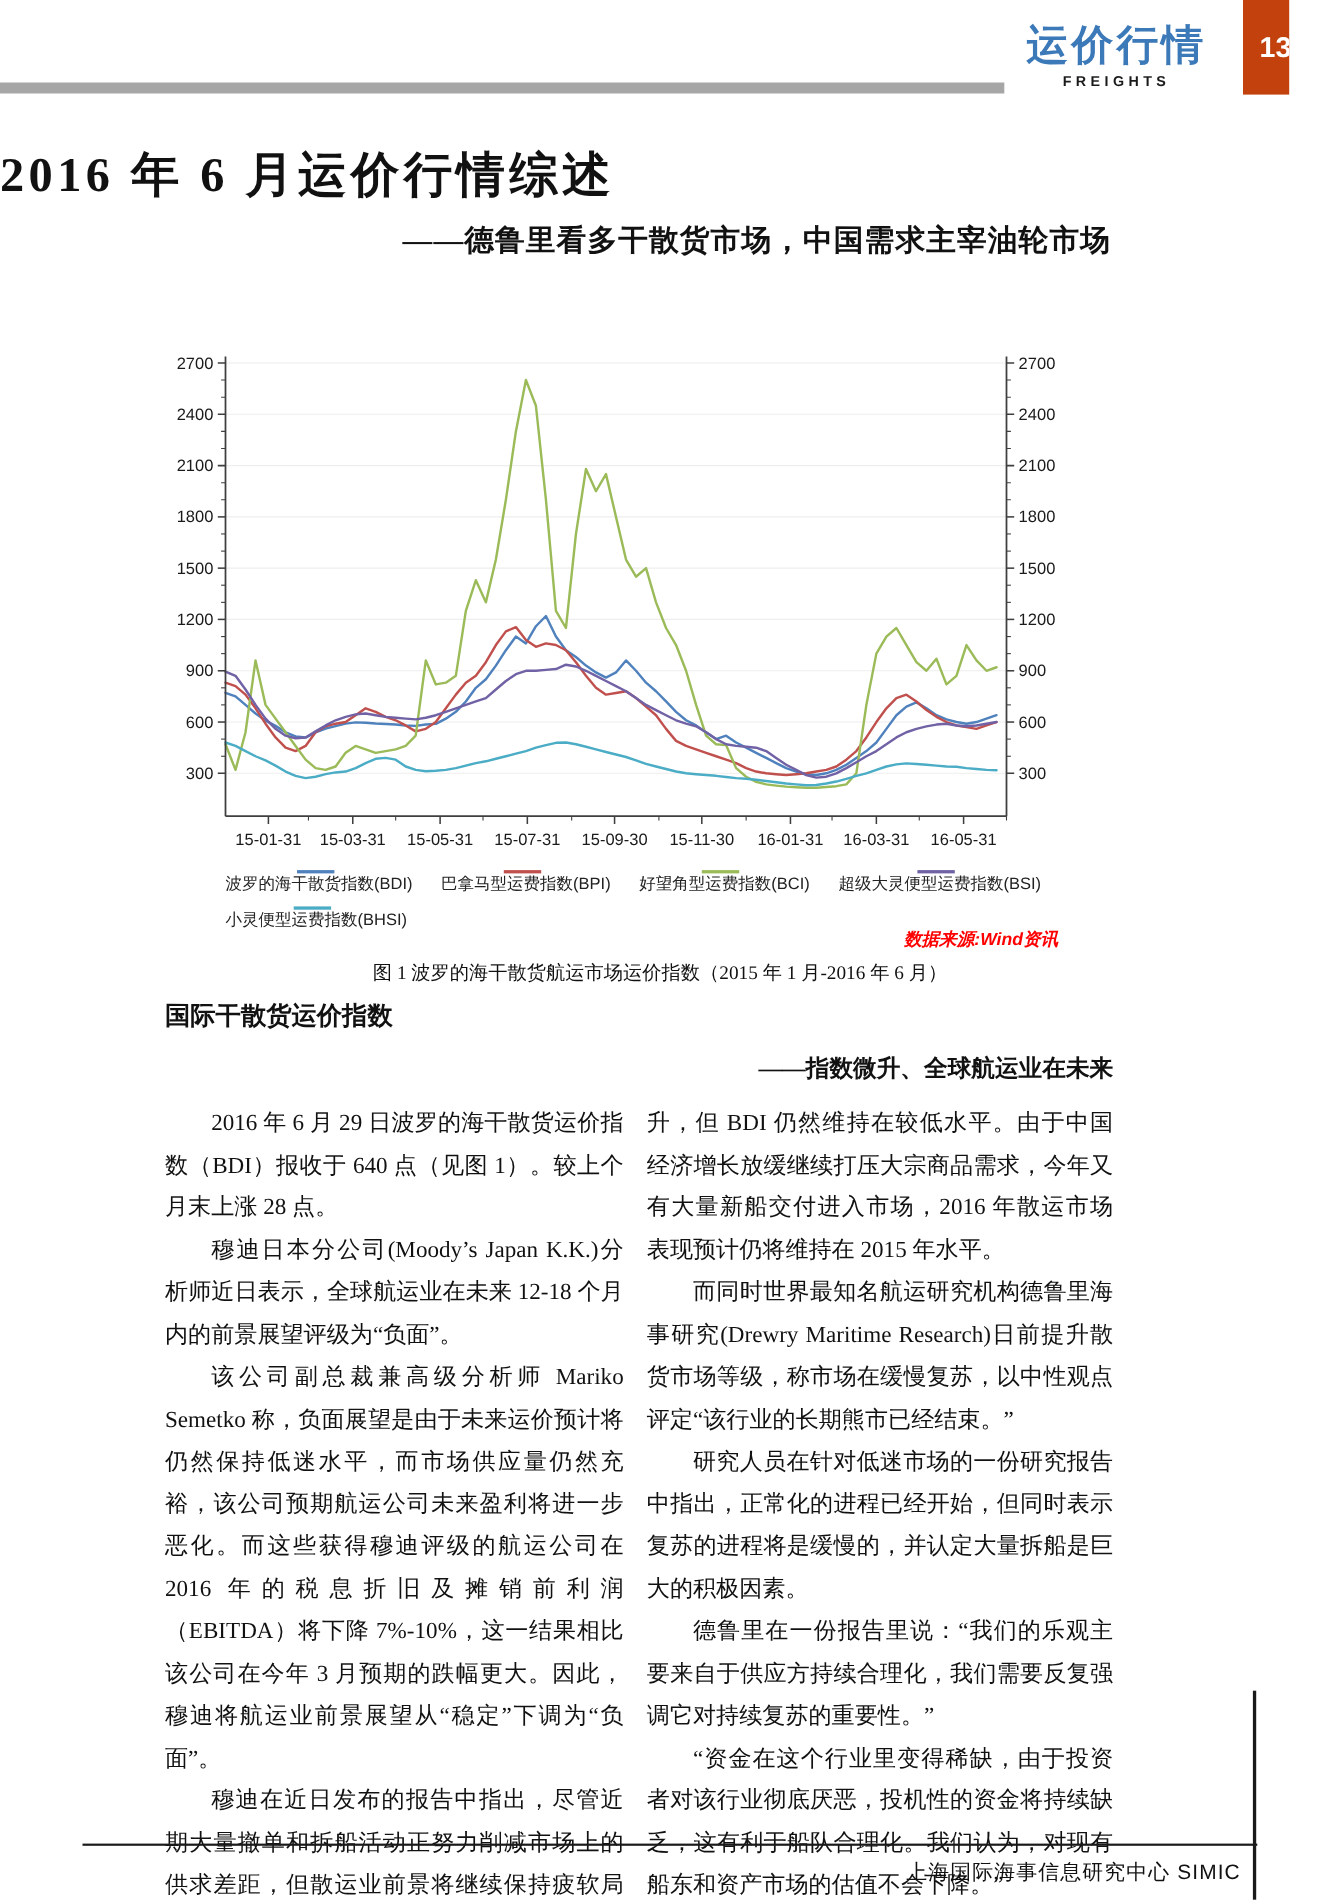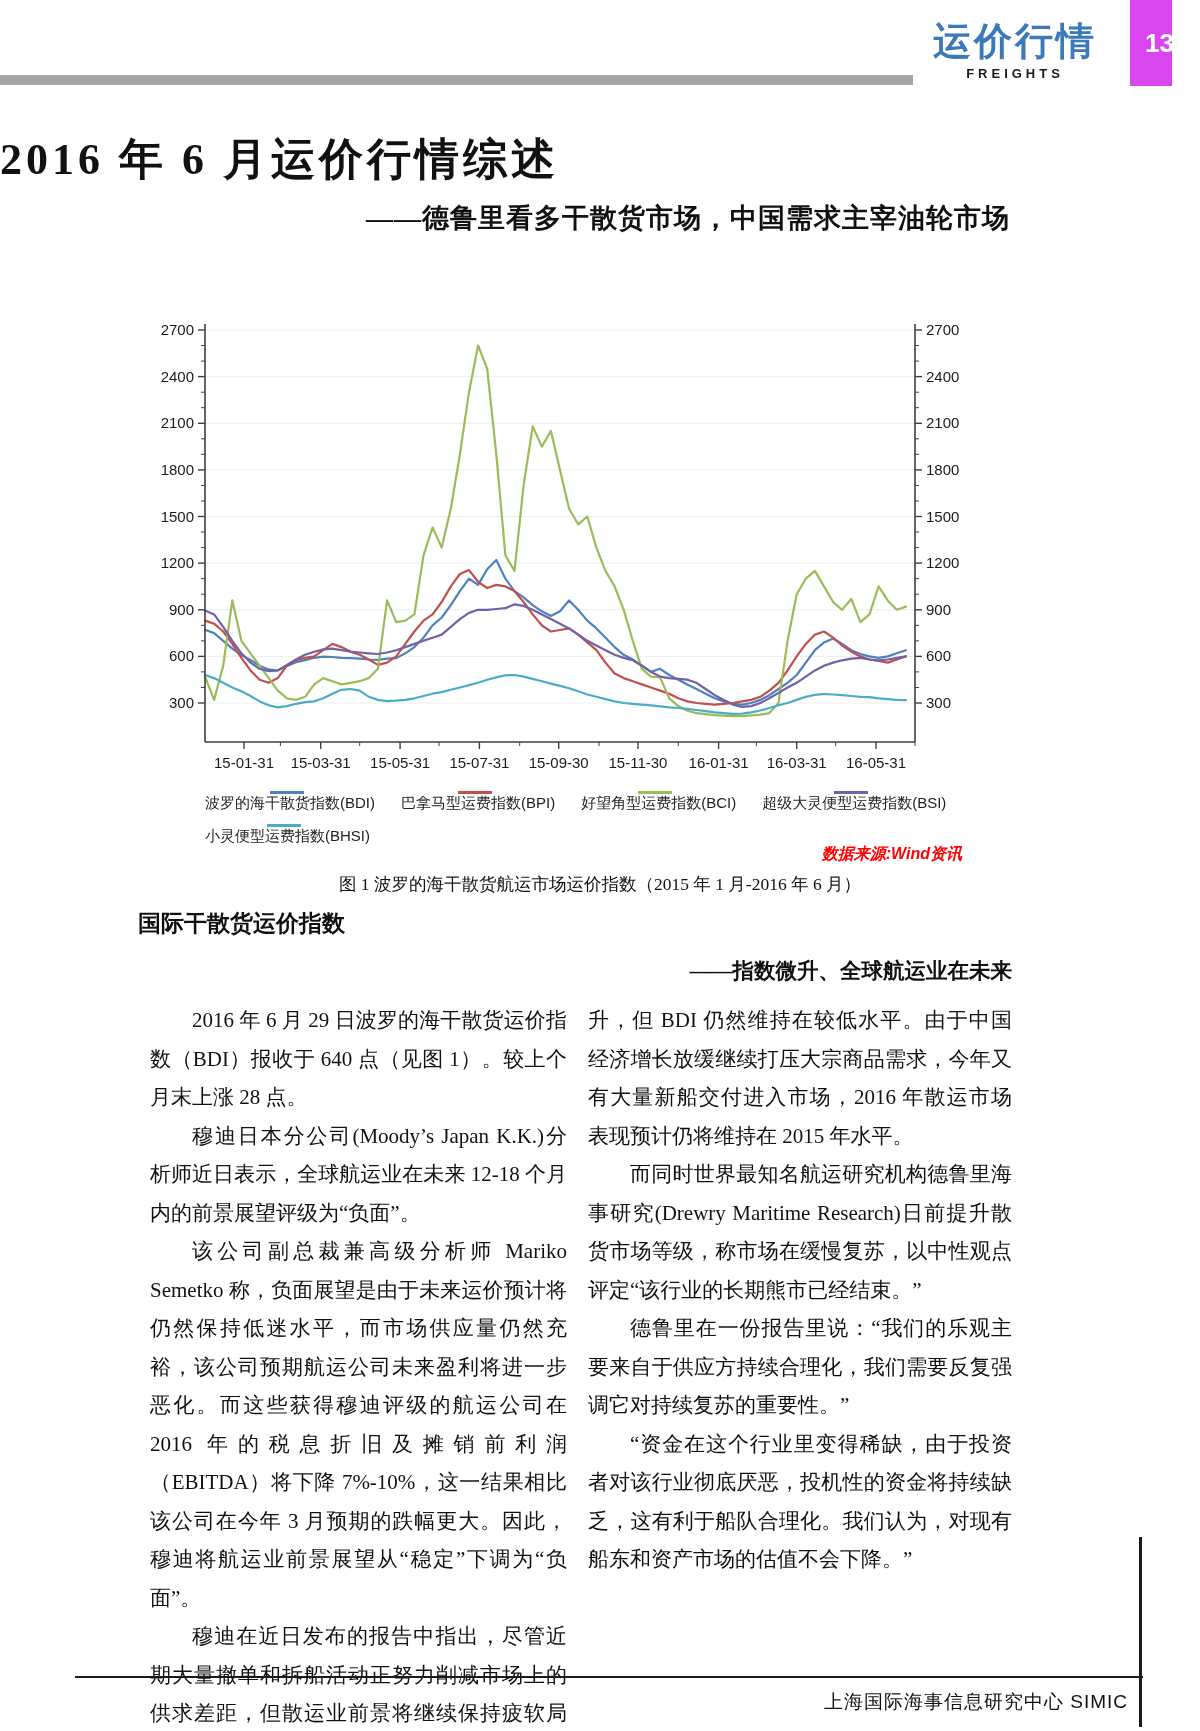--- a/index.html
+++ b/index.html
@@ -6,40 +6,40 @@
   .page{position:relative;width:1172px;height:1731px;background:#ffffff;overflow:hidden;
         font-family:"Liberation Serif","DejaVu Serif",serif;color:#111;}
   .abs{position:absolute;}
 
   
   .gray-bar{left:0;top:75px;width:913px;height:10px;background:#a6a6a6;}
   .hdr-cn{left:930px;top:16px;width:170px;text-align:center;font-family:"Liberation Sans","DejaVu Sans",sans-serif;
           font-size:38px;font-weight:bold;letter-spacing:3px;color:#3c79b8;}
   .hdr-en{left:930px;top:66px;width:170px;text-align:center;font-family:"Liberation Sans","DejaVu Sans",sans-serif;
           font-size:13px;font-weight:bold;letter-spacing:4px;color:#1a1a1a;}
-  .page-box{left:1130px;top:0;width:59px;height:86px;background:#d946ef;color:#fff;
+  .page-box{left:1130px;top:0;width:59px;height:86px;background:#c2410c;color:#fff;
             display:flex;align-items:center;justify-content:center;
             font-family:"Liberation Sans","DejaVu Sans",sans-serif;font-size:26px;font-weight:bold;}
 
   
   .doc-title{left:0;top:130px;width:1200px;text-align:left;font-size:44px;font-weight:bold;letter-spacing:4px;}
   .doc-subtitle{left:190px;top:200px;width:820px;text-align:right;font-size:27px;font-weight:bold;letter-spacing:1px;}
 
   
   .chart-svg{left:150px;top:288px;width:830px;height:500px;}
   .legend{left:205px;top:791px;width:920px;font-family:"Liberation Sans","DejaVu Sans",sans-serif;font-size:15px;color:#222;}
   .legend-row{display:flex;flex-wrap:nowrap;align-items:center;margin-bottom:11px;}
   .legend-item{display:flex;align-items:center;margin-right:26px;white-space:nowrap;flex-direction:column;}
   .legend-swatch{display:inline-block;width:34px;height:3px;margin-right:7px;}
   .src-note{left:600px;top:844px;width:362px;text-align:right;color:#ff0000;font-style:italic;
             font-family:"Liberation Sans","DejaVu Sans",sans-serif;font-size:16px;font-weight:bold;}
   .fig-caption{left:0;top:872px;width:1200px;text-align:center;font-size:17.5px;color:#111;}
 
   
-  .sec-heading{left:138px;top:908px;font-size:23px;font-weight:bold;}
+  .sec-heading{left:150px;top:908px;font-size:23px;font-weight:bold;}
   .sub-heading{left:588px;top:956px;width:424px;text-align:right;font-size:21.5px;font-weight:bold;}
   .col{font-size:21px;line-height:38.5px;text-align:justify;}
   .col p{margin:0;text-indent:2em;}
   .col p.noindent{text-indent:0;}
   .col-left{left:150px;top:1001px;width:417px;}
   .col-right{left:588px;top:1001px;width:424px;}
 
   
   .footer-line{left:75px;top:1676px;width:1068px;height:2px;background:#1a1a1a;}
   .footer-vline{left:1139px;top:1537px;width:3px;height:190px;background:#1a1a1a;}
@@ -211,20 +211,21 @@
 
   <div class="abs col col-left" id="col-left">
       <p>2016 年 6 月 29 日波罗的海干散货运价指数（BDI）报收于 640 点（见图 1）。较上个月末上涨 28 点。</p>
       <p>穆迪日本分公司(Moody’s Japan K.K.)分析师近日表示，全球航运业在未来 12-18 个月内的前景展望评级为“负面”。</p>
       <p>该公司副总裁兼高级分析师 Mariko Semetko 称，负面展望是由于未来运价预计将仍然保持低迷水平，而市场供应量仍然充裕，该公司预期航运公司未来盈利将进一步恶化。而这些获得穆迪评级的航运公司在 2016 年的税息折旧及摊销前利润（EBITDA）将下降 7%-10%，这一结果相比该公司在今年 3 月预期的跌幅更大。因此，穆迪将航运业前景展望从“稳定”下调为“负面”。</p>
       <p>穆迪在近日发布的报告中指出，尽管近期大量撤单和拆船活动正努力削减市场上的供求差距，但散运业前景将继续保持疲软局势，尤其是运价将继续低迷状态。穆迪指出，尽管 BDI 指数近期相比今年 9 月的 290 点历史最低位已有所提</p>
     </div>
   <div class="abs col col-right" id="col-right">
       <p class="noindent">升，但 BDI 仍然维持在较低水平。由于中国经济增长放缓继续打压大宗商品需求，今年又有大量新船交付进入市场，2016 年散运市场表现预计仍将维持在 2015 年水平。</p>
       <p>而同时世界最知名航运研究机构德鲁里海事研究(Drewry Maritime Research)日前提升散货市场等级，称市场在缓慢复苏，以中性观点评定“该行业的长期熊市已经结束。”</p>
+      <p>研究人员在针对低迷市场的一份研究报告中指出，正常化的进程已经开始，但同时表示复苏的进程将是缓慢的，并认定大量拆船是巨大的积极因素。</p>
       <p>德鲁里在一份报告里说：“我们的乐观主要来自于供应方持续合理化，我们需要反复强调它对持续复苏的重要性。”</p>
       <p>“资金在这个行业里变得稀缺，由于投资者对该行业彻底厌恶，投机性的资金将持续缺乏，这有利于船队合理化。我们认为，对现有船东和资产市场的估值不会下降。”</p>
     </div>
 
   <div class="abs footer-line"></div>
   <div class="abs footer-vline"></div>
   <div class="abs footer-text">上海国际海事信息研究中心 SIMIC</div>
 
 </div>
 

